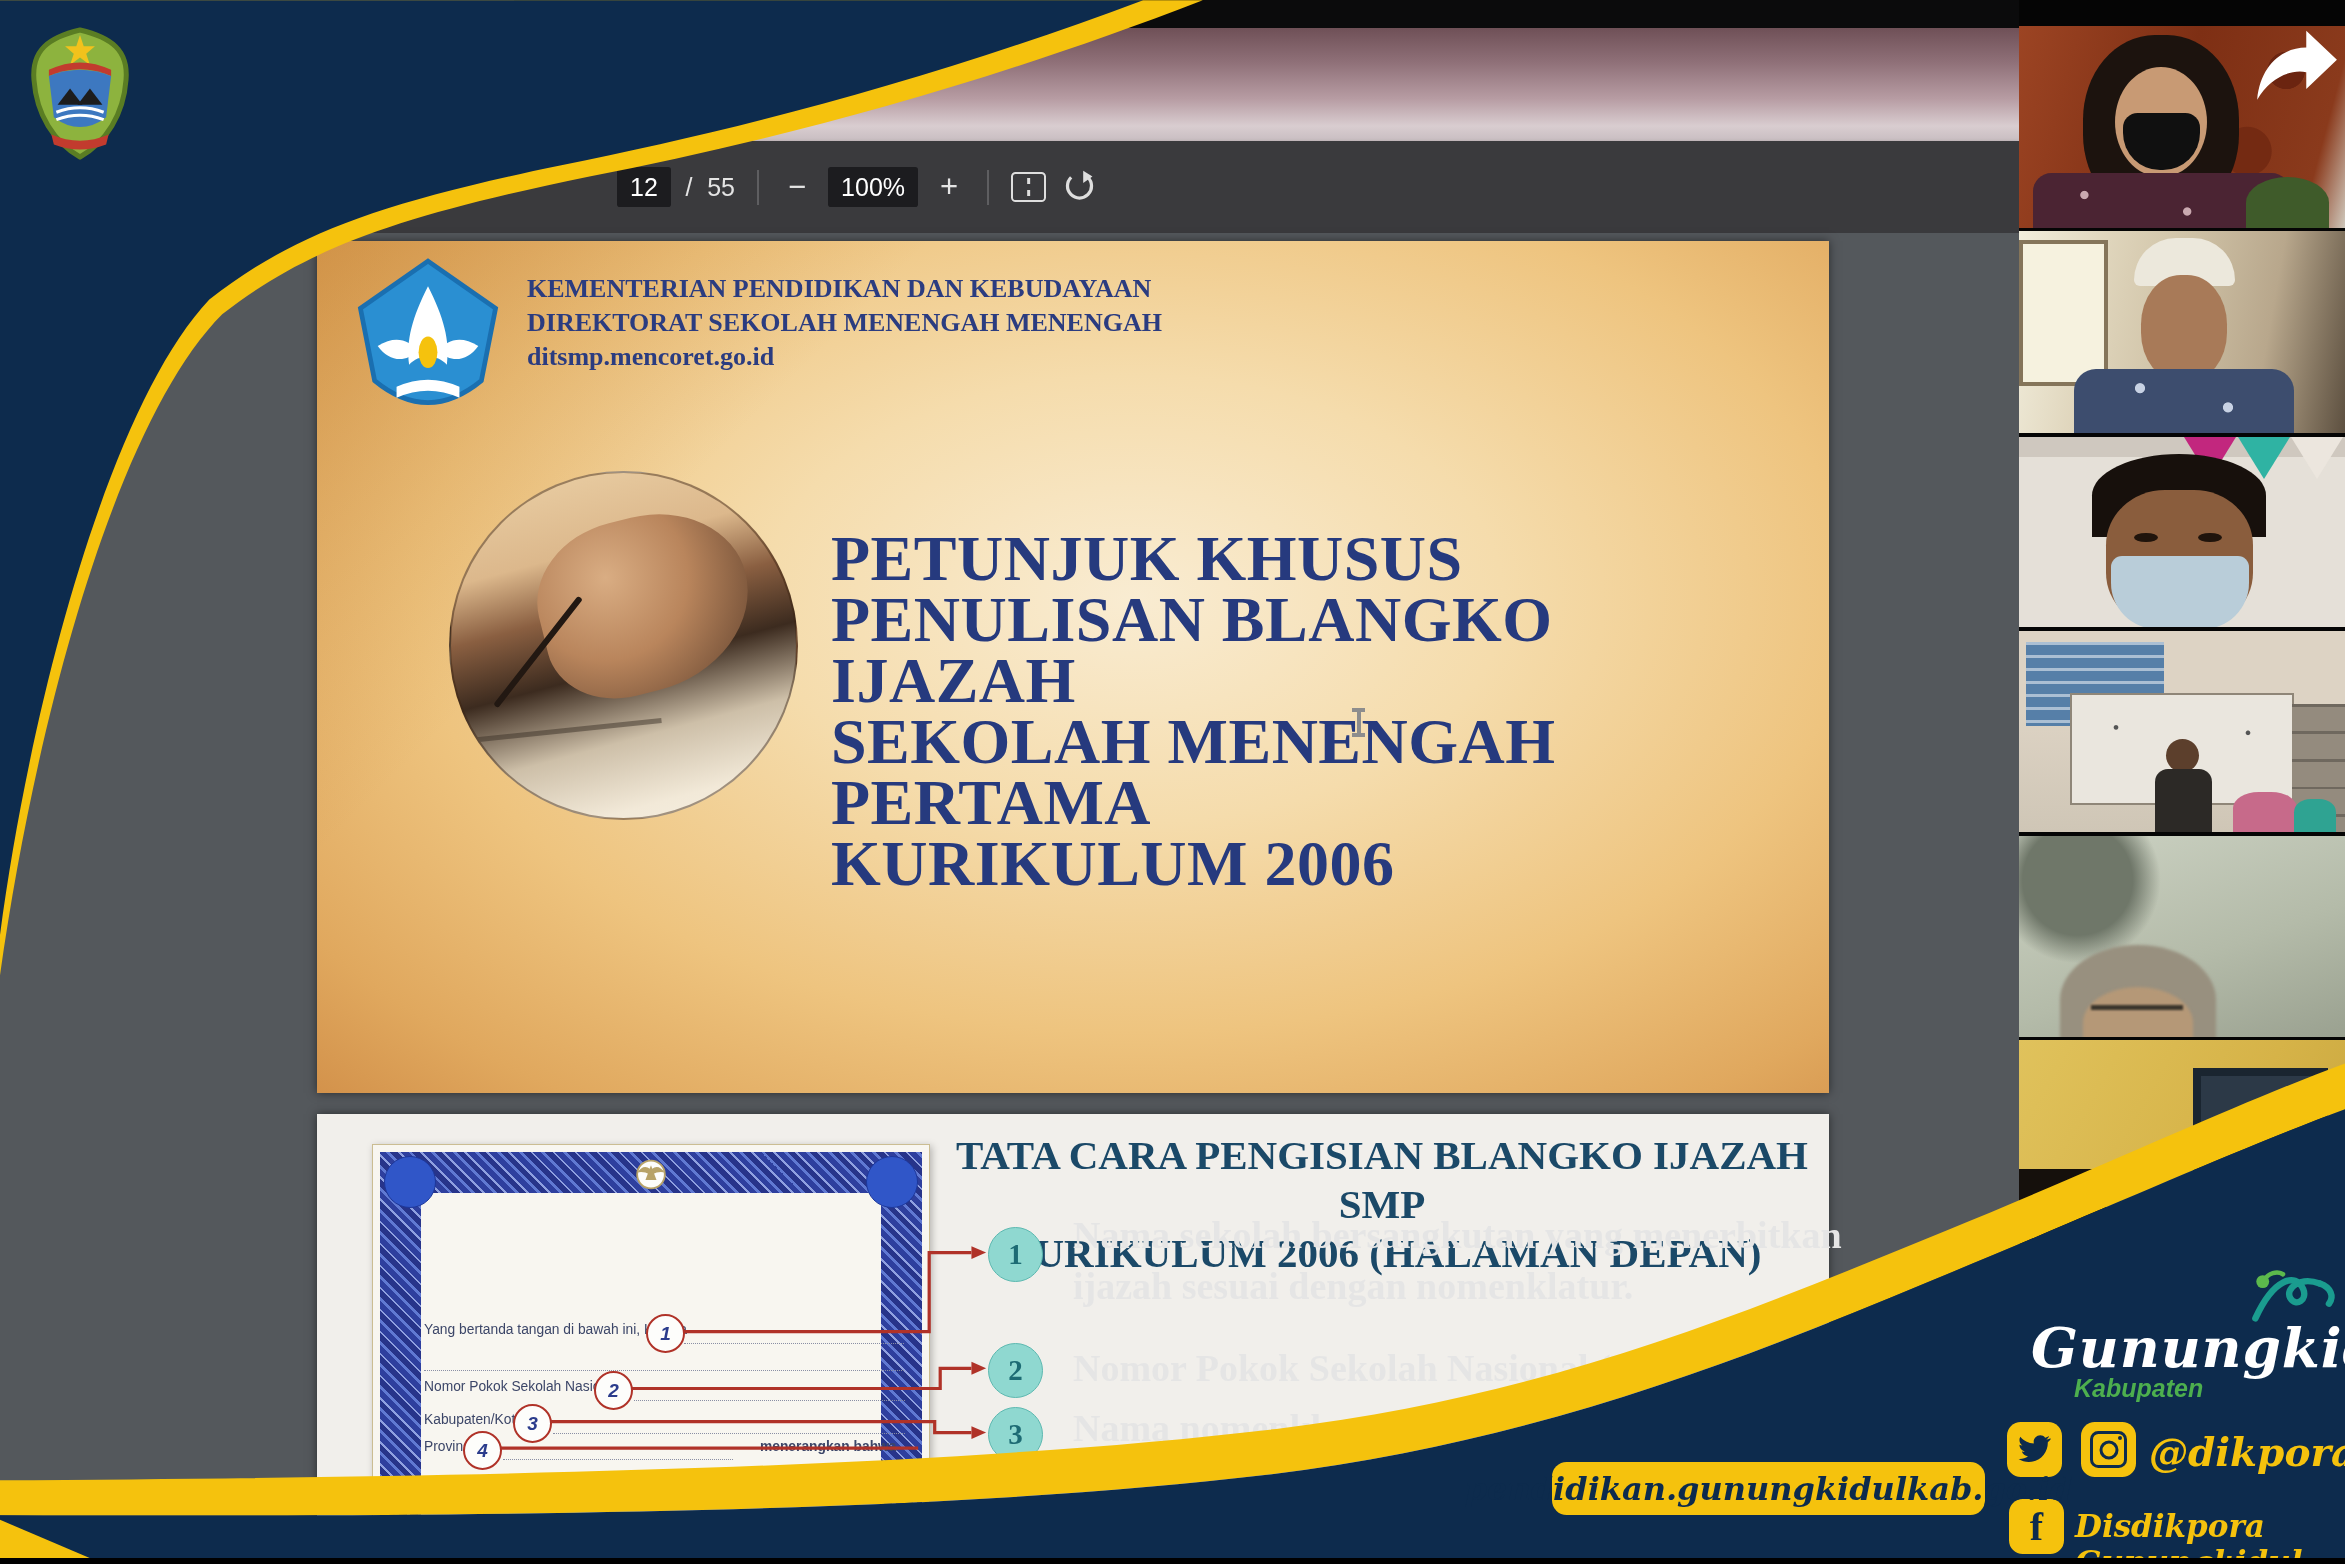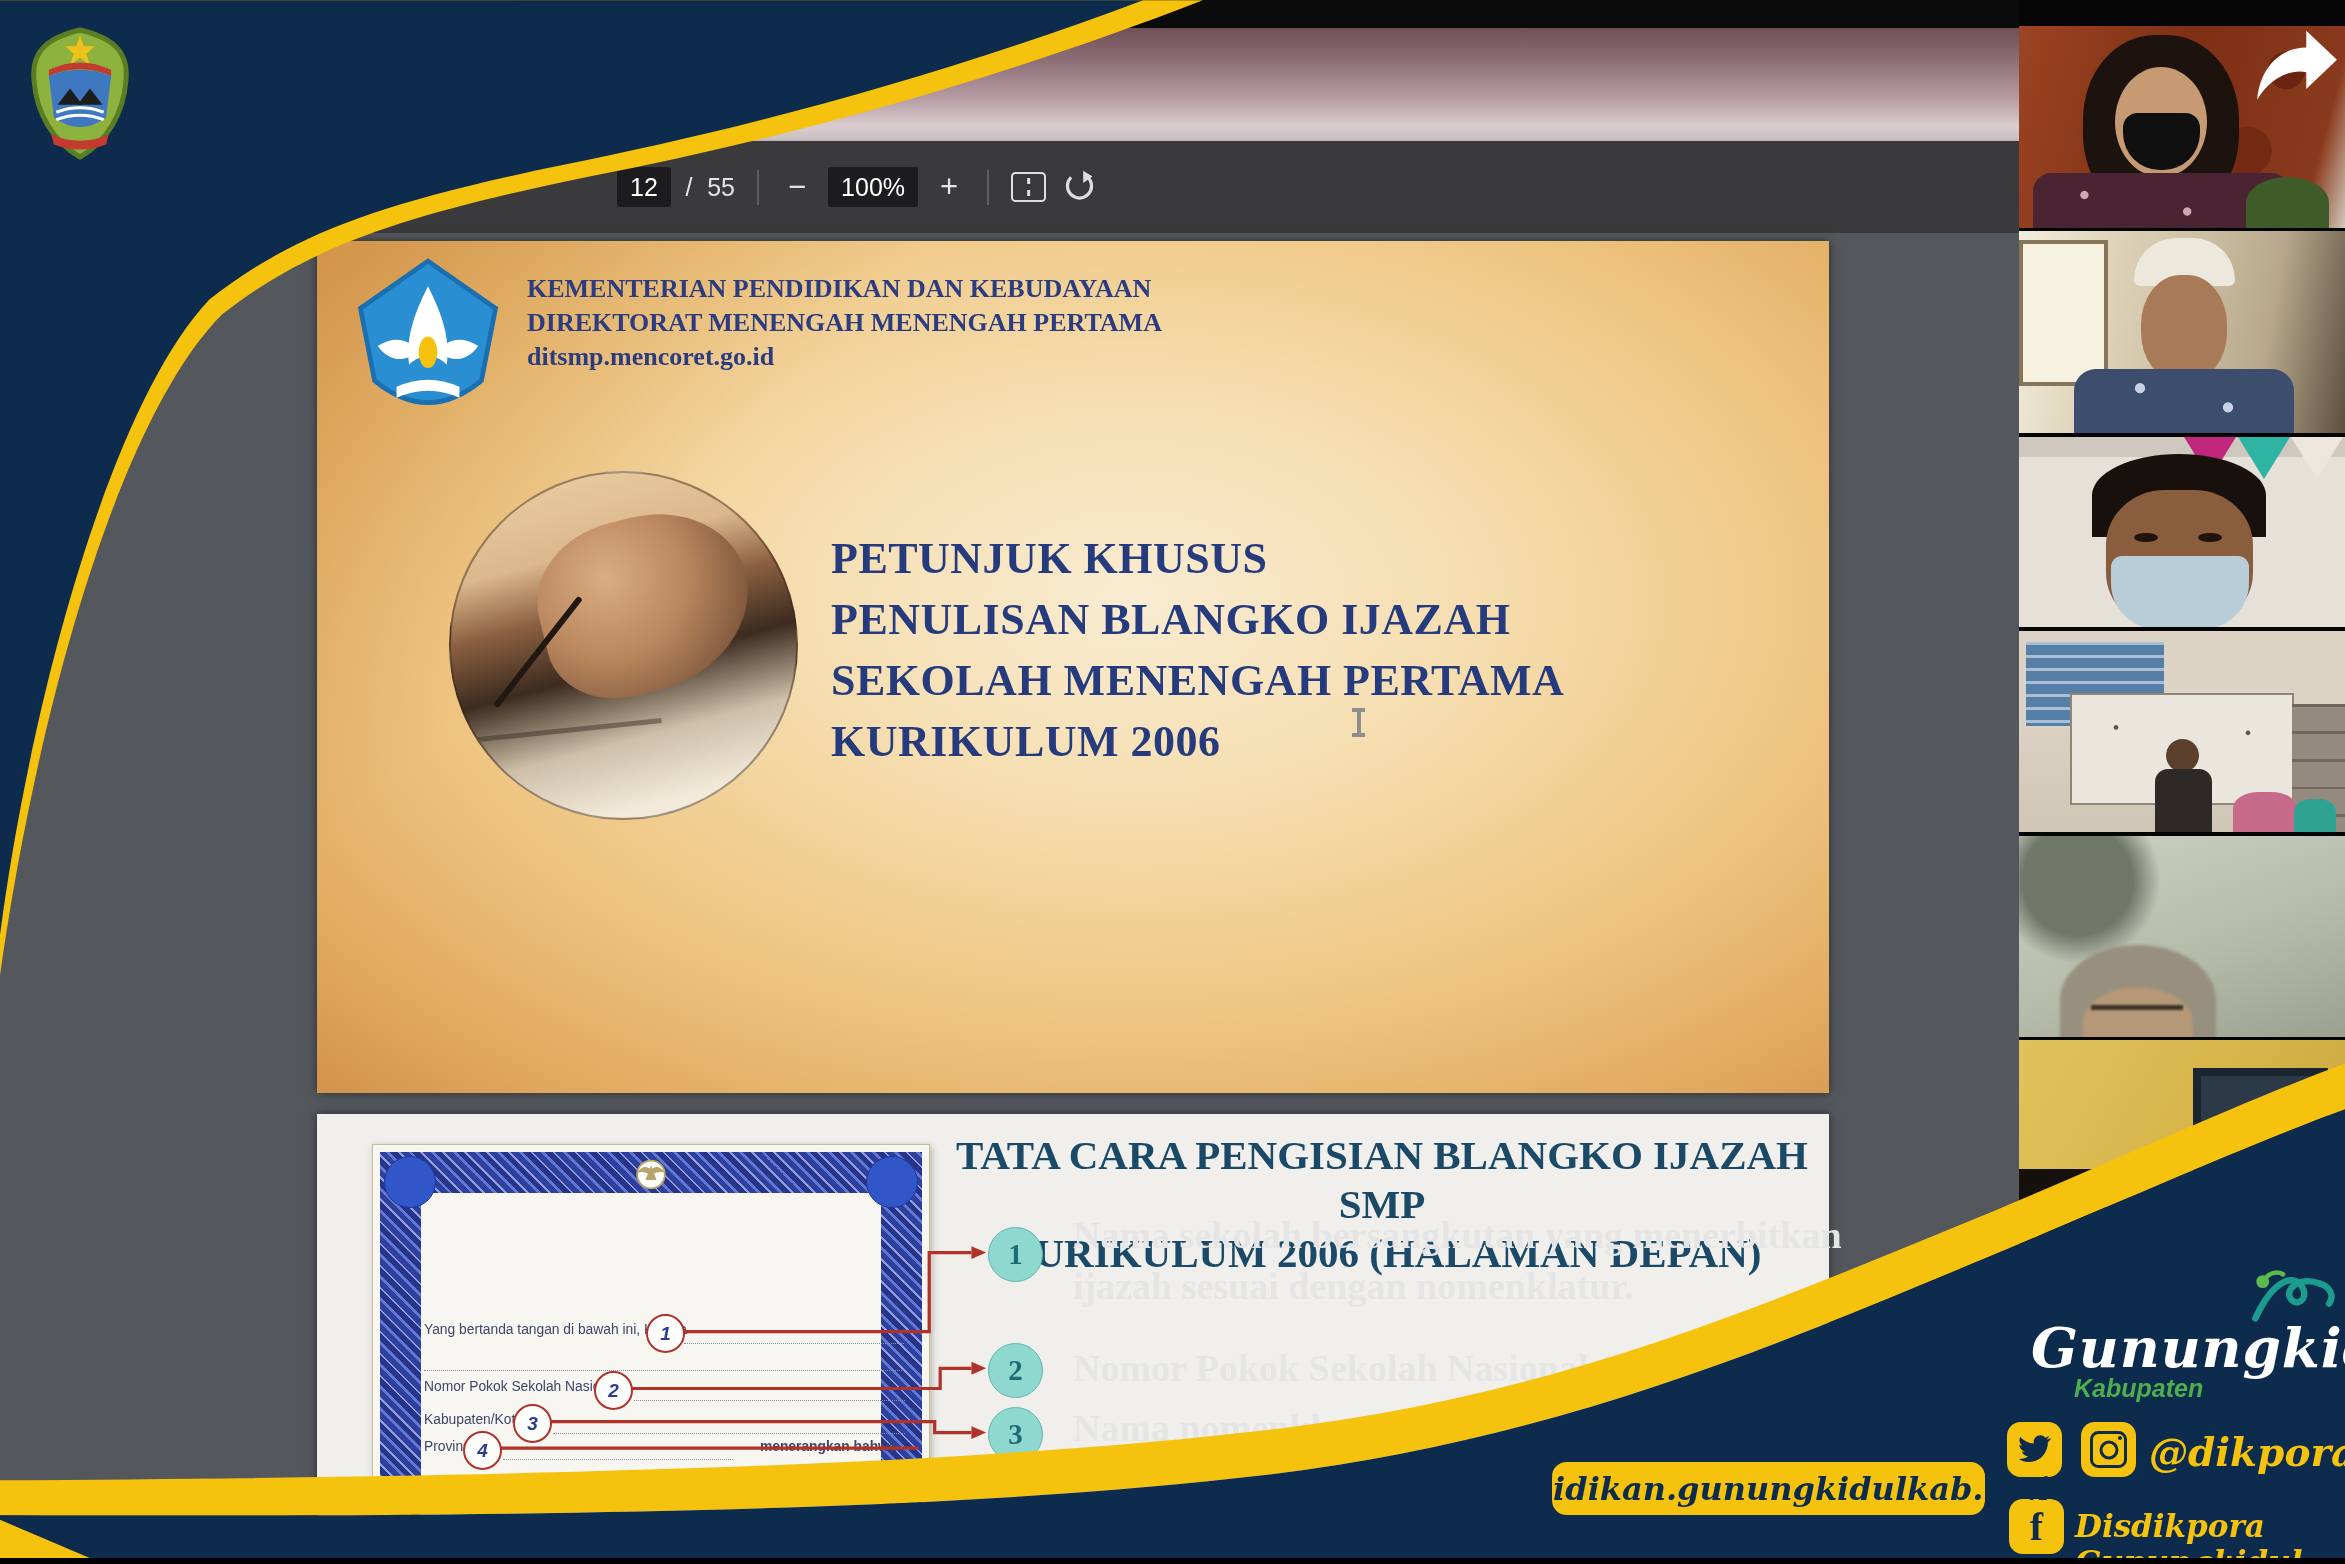--- a/index.html
+++ b/index.html
@@ -32,21 +32,21 @@
   .ministry{left:527px;top:272px;width:826px;font-family:"Liberation Serif",serif;
     font-weight:bold;color:#2b3c80;font-size:26px;line-height:34px;}
   .photo-circle{left:449px;top:471px;width:345px;height:345px;border-radius:50%;overflow:hidden;
     border:2.8px solid rgba(60,35,15,.45);
     background:linear-gradient(165deg,#ecd2a8 0%,#dcb88c 26%,#8a5f41 40%,#3c2b1f 55%,#cdbfa8 72%,#f2e9d8 88%,#f7f1e3 100%);}
   .hand-blob{position:absolute;left:88px;top:44px;width:211px;height:174px;border-radius:48% 52% 60% 40%;
     background:radial-gradient(circle at 35% 30%,#d9ad83 0%,#b9855c 45%,#5d3f2c 100%);transform:rotate(-14deg);}
   .pen-line{position:absolute;left:84px;top:110px;width:6.4px;height:138px;background:#221812;transform:rotate(38deg);border-radius:2.8px;}
   .paper-line{position:absolute;left:18.4px;top:255px;width:193px;height:4.6px;background:rgba(60,50,40,.5);transform:rotate(-6deg);}
   .slide1-title{left:831px;top:528px;width:771px;font-family:"Liberation Serif",serif;
-    font-weight:bold;color:#263a7e;font-size:44px;line-height:61px;letter-spacing:0.5px;}
+    font-weight:bold;color:#263a7e;font-size:64px;line-height:61px;letter-spacing:0.5px;}
   .slide1-title span{display:block;}
   .ibeam{left:1357px;top:707px;width:3.7px;height:29px;background:#8d8d8d;}
   .ibeam:before,.ibeam:after{content:"";position:absolute;left:-4.6px;width:13px;height:3.7px;background:#8d8d8d;}
   .ibeam:before{top:0;} .ibeam:after{bottom:0;}
 
   
   .slide2{left:317px;top:1114px;width:1512px;height:451px;background:#f1efeb;}
   .slide2-title{left:923px;top:1131px;width:918px;text-align:center;font-family:"Liberation Serif",serif;
     font-weight:bold;color:#1b4968;font-size:41px;line-height:49px;}
   .slide2-title span{display:block;}
@@ -184,21 +184,21 @@
     <svg class="abs" style="left:32px;top:16.5px;" width="158" height="165" viewBox="0 0 100 105">
       <path d="M50 2 L93 32 L84 78 Q50 106 16 78 L7 32 Z" fill="#2a8fd2" stroke="#1a6fb0" stroke-width="3"></path>
       <path d="M50 18 C40 38 36 52 38 68 C44 61 56 61 62 68 C64 52 60 38 50 18 Z" fill="#ffffff"></path>
       <path d="M18 56 C29 49 38 52 43 59 C36 67 25 66 18 56 Z" fill="#ffffff"></path>
       <path d="M82 56 C71 49 62 52 57 59 C64 67 75 66 82 56 Z" fill="#ffffff"></path>
       <ellipse cx="50" cy="60" rx="6" ry="10" fill="#f5c20d"></ellipse>
       <path d="M30 82 Q50 73 70 82 L70 89 Q50 80 30 89 Z" fill="#ffffff"></path>
     </svg>
     <div class="abs ministry" style="left:210px;top:31px;">
       <div>KEMENTERIAN PENDIDIKAN DAN KEBUDAYAAN</div>
-      <div>DIREKTORAT MENENGAH MENENGAH PERTAMA</div>
+      <div>DIREKTORAT SEKOLAH MENENGAH MENENGAH</div>
       <div>ditsmp.mencoret.go.id</div>
     </div>
     <div class="abs photo-circle" style="left:132px;top:230px;">
       <div class="hand-blob"></div>
       <div class="pen-line"></div>
       <div class="paper-line"></div>
     </div>
     <div class="abs slide1-title" style="left:514px;top:287px;">
       <span>PETUNJUK KHUSUS</span>
       <span>PENULISAN BLANGKO IJAZAH</span>

